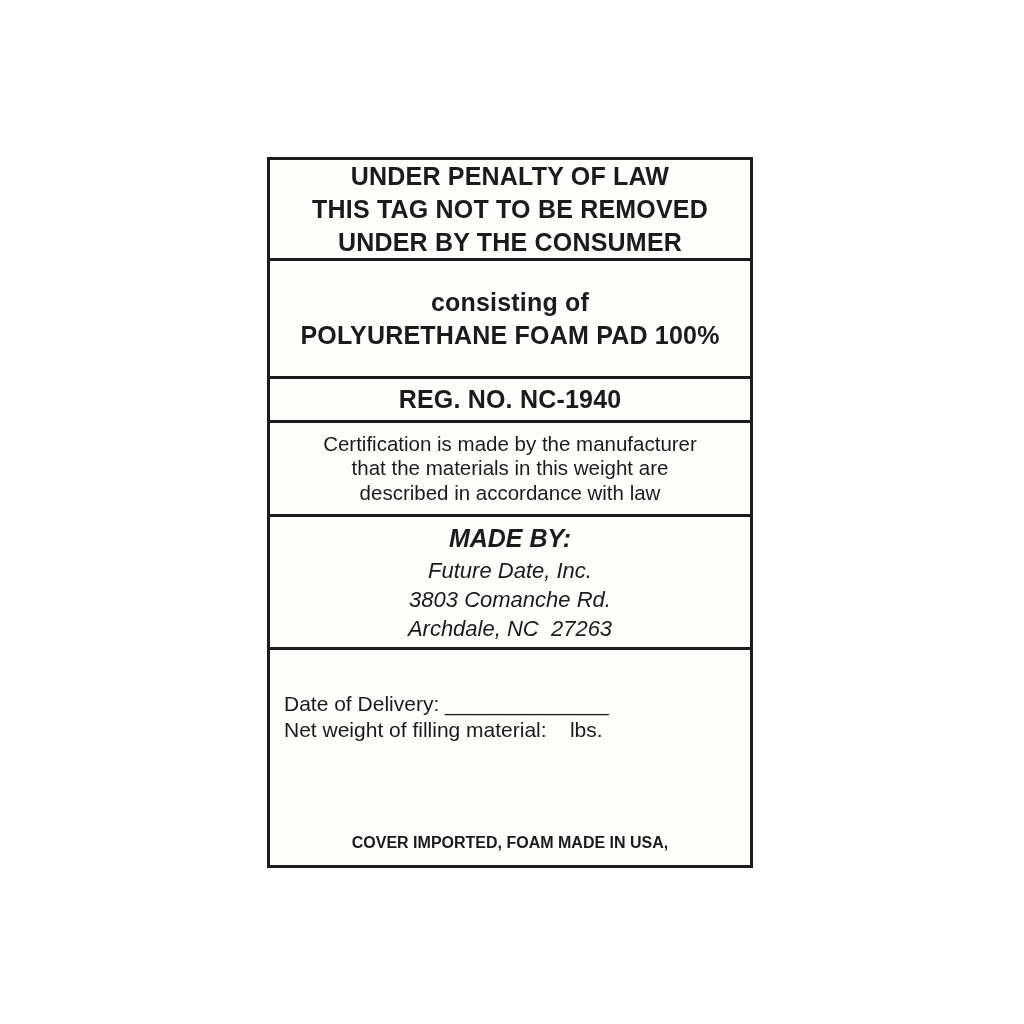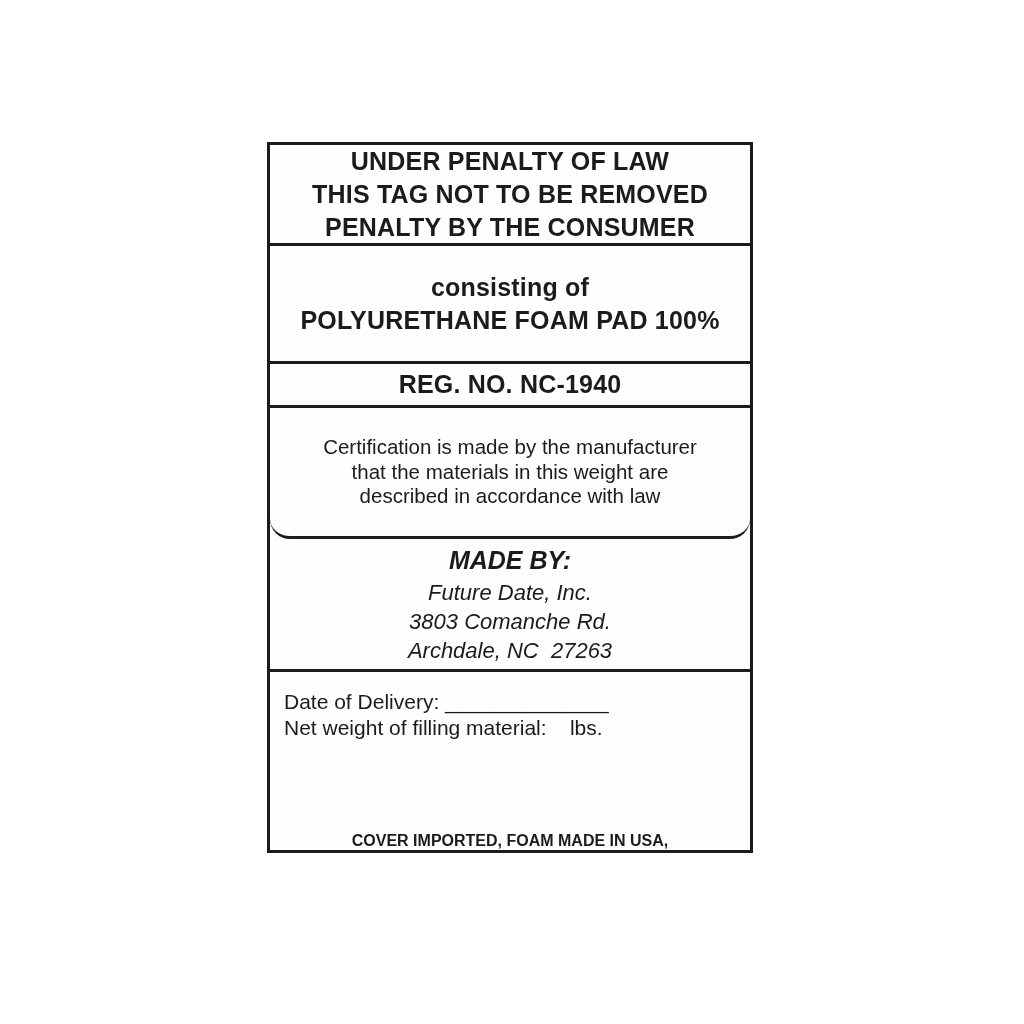--- a/index.html
+++ b/index.html
@@ -15,45 +15,45 @@
   .page {
     position: relative;
     width: 1024px;
     height: 1024px;
     background: #ffffff;
     overflow: hidden;
   }
   .law-label {
     position: absolute;
     left: 267px;
-    top: 142px;
+    top: 157px;
     width: 486px;
     height: 711px;
     box-sizing: border-box;
     border: 3px solid #1c1c1c;
     background: #fefefd;
     display: flex;
     flex-direction: column;
   }
   .sec {
     box-sizing: border-box;
     border-bottom: 3px solid #1c1c1c;
     display: flex;
     flex-direction: column;
     justify-content: center;
     align-items: center;
     text-align: center;
     flex: 0 0 auto;
   }
-  .sec:last-child { border-bottom: none; }
+  .sec:last-child { border-bottom: none; margin-top: 24px; }
 
   .s-penalty   { height: 101px; }
   .s-material  { height: 118px; }
   .s-regno     { height: 44px;  }
-  .s-cert      { height: 131px; border-radius: 20px; }
+  .s-cert      { height: 94px; }
   .s-madeby    { height: 133px; font-style: italic; }
   .s-bottom    {
     height: 195px;
     justify-content: flex-start;
     align-items: stretch;
     text-align: left;
     padding-top: 17px;
   }
 
   .bold-lg {
@@ -99,21 +99,21 @@
 </style>
 </head>
 <body>
 
 <div class="page">
   <div class="law-label">
 
     <div class="sec s-penalty">
       <div class="bold-lg">UNDER PENALTY OF LAW</div>
       <div class="bold-lg">THIS TAG NOT TO BE REMOVED</div>
-      <div class="bold-lg">PENALTY BY THE CONSUMER</div>
+      <div class="bold-lg">UNDER BY THE CONSUMER</div>
     </div>
 
     <div class="sec s-material">
       <div class="bold-lg">consisting of</div>
       <div class="bold-lg">POLYURETHANE FOAM PAD 100%</div>
     </div>
 
     <div class="sec s-regno">
       <div class="bold-lg">REG. NO. NC-1940</div>
     </div>

